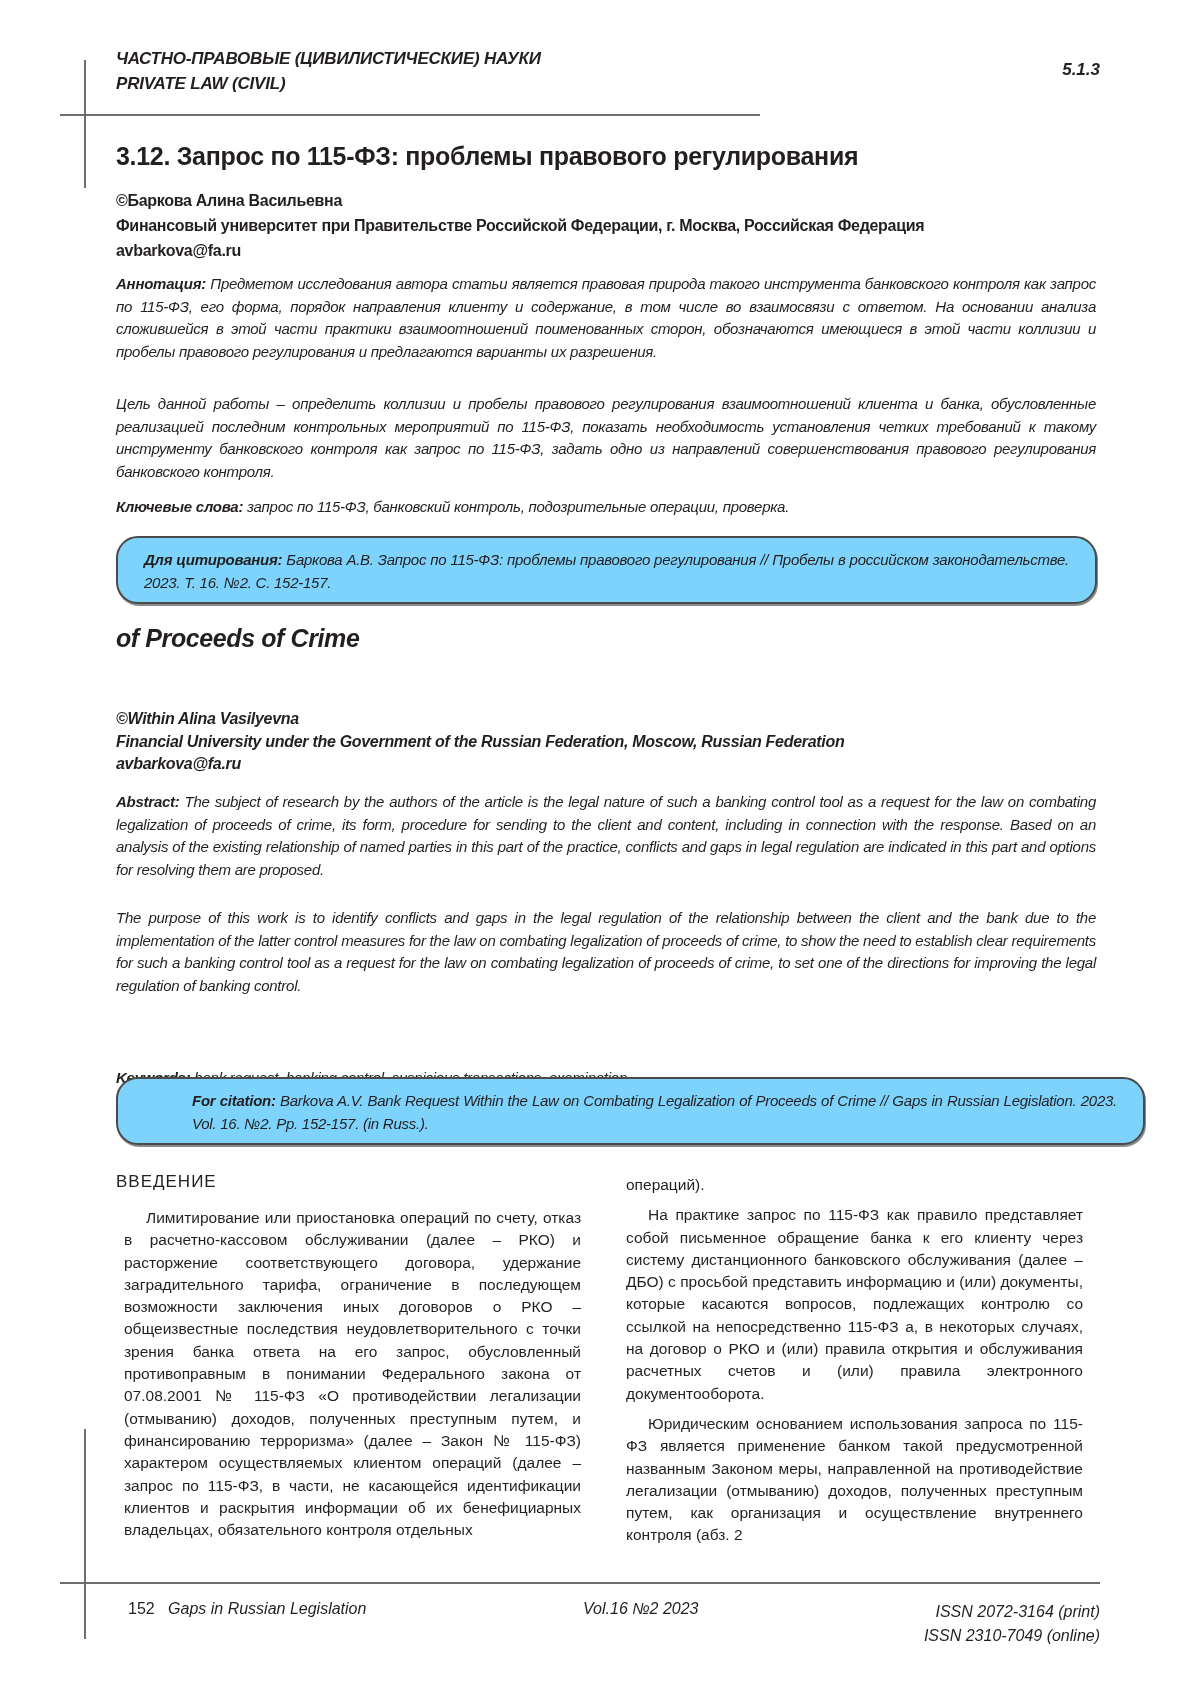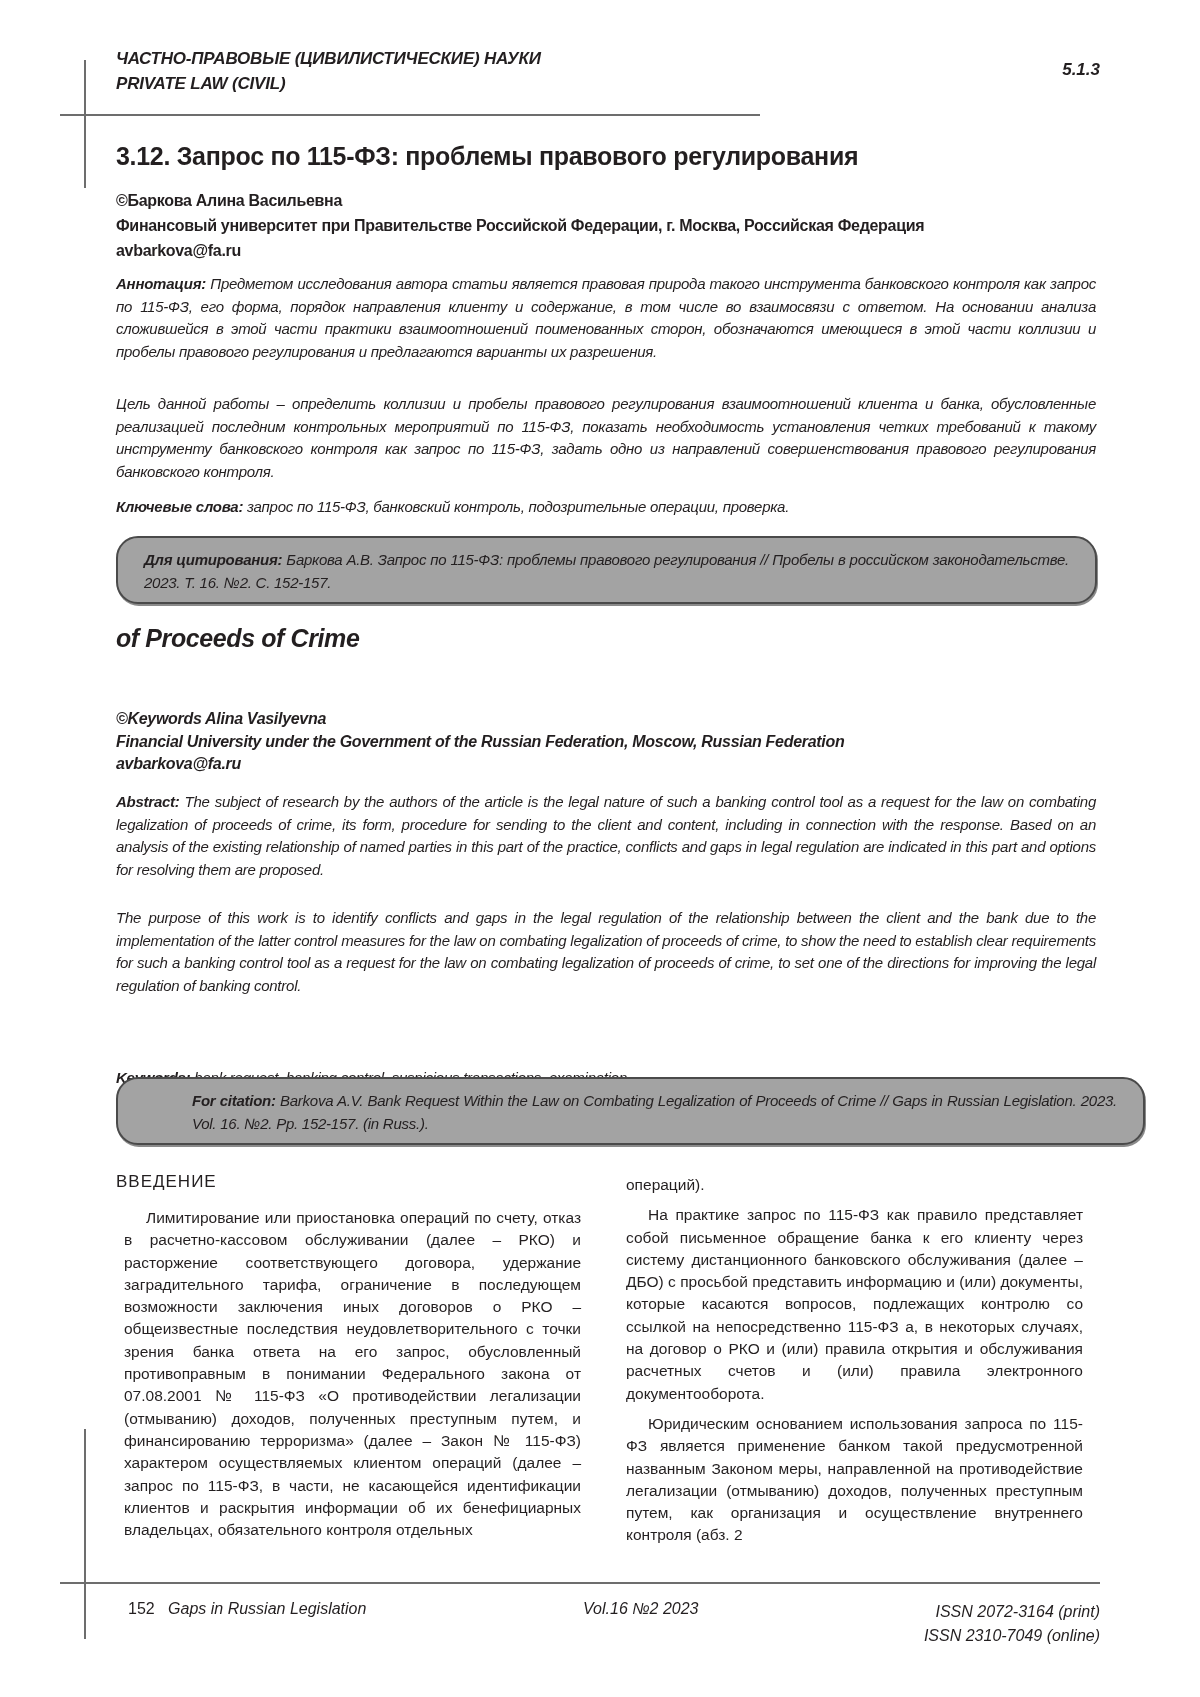--- a/index.html
+++ b/index.html
@@ -22,21 +22,21 @@
   .author-block { left: 116px; top: 188px; font-family: "Liberation Sans", sans-serif; font-weight: bold; font-size: 16px; line-height: 25px; letter-spacing: -0.3px; }
 
   .para-it { font-family: "Liberation Sans", sans-serif; font-style: italic; font-size: 15px; line-height: 22.6px; text-align: justify; letter-spacing: -0.25px; }
   .para-it b { font-weight: bold; }
   .annot { left: 116px; top: 273px; width: 980px; }
   .purpose { left: 116px; top: 393px; width: 980px; }
   .keywords-ru { left: 116px; top: 496px; width: 980px; }
 
   .cite-box {
     position: absolute; left: 116px; width: 977px;
-    background: #a3a3a3; border: 2px solid #4a4a4a; border-radius: 22px;
+    background: #7dd3fc; border: 2px solid #4a4a4a; border-radius: 22px;
     box-shadow: 1px 2px 0 #8a8a8a;
   }
   .cite-box .para-it { padding: 11px 26px 10px 26px; }
   .cite-ru { top: 536px; height: 64px; }
   .cite-en { top: 1077px; height: 64px; padding-left: 48px; }
 
   .title-en { left: 116px; top: 620px; font-family: "Liberation Sans", sans-serif; font-style: italic; font-weight: bold; font-size: 25px; line-height: 37px; letter-spacing: -0.4px; }
   .author-en { left: 116px; top: 708px; font-family: "Liberation Sans", sans-serif; font-style: italic; font-weight: bold; font-size: 16px; line-height: 22.5px; letter-spacing: -0.3px; }
 
   .abstract { left: 116px; top: 791px; width: 980px; }
@@ -86,21 +86,21 @@
 <div class="cite-box cite-ru">
   <div class="para-it">
     <b>Для цитирования:</b><span> Баркова А.В. Запрос по 115-ФЗ: проблемы правового регулирования // Пробелы в российском законодательстве. 2023. Т. 16. №2. С. 152-157.</span>
   </div>
 </div>
 
 <div class="abs title-en">
   <div>of Proceeds of Crime</div>
 </div>
 <div class="abs author-en">
-  <div>©Keywords Alina Vasilyevna</div>
+  <div>©Within Alina Vasilyevna</div>
   <div>Financial University under the Government of the Russian Federation, Moscow, Russian Federation</div>
   <div>avbarkova@fa.ru</div>
 </div>
 
 <div class="abs para-it abstract">
   <b>Abstract:</b><span> The subject of research by the authors of the article is the legal nature of such a banking control tool as a request for the law on combating legalization of proceeds of crime, its form, procedure for sending to the client and content, including in connection with the response. Based on an analysis of the existing relationship of named parties in this part of the practice, conflicts and gaps in legal regulation are indicated in this part and options for resolving them are proposed.</span>
 </div>
 <div class="abs para-it purpose-en">The purpose of this work is to identify conflicts and gaps in the legal regulation of the relationship between the client and the bank due to the implementation of the latter control measures for the law on combating legalization of proceeds of crime, to show the need to establish clear requirements for such a banking control tool as a request for the law on combating legalization of proceeds of crime, to set one of the directions for improving the legal regulation of banking control.</div>
 <div class="abs para-it keywords-en">
   <b>Keywords:</b><span> bank request, banking control, suspicious transactions, examination.</span>

